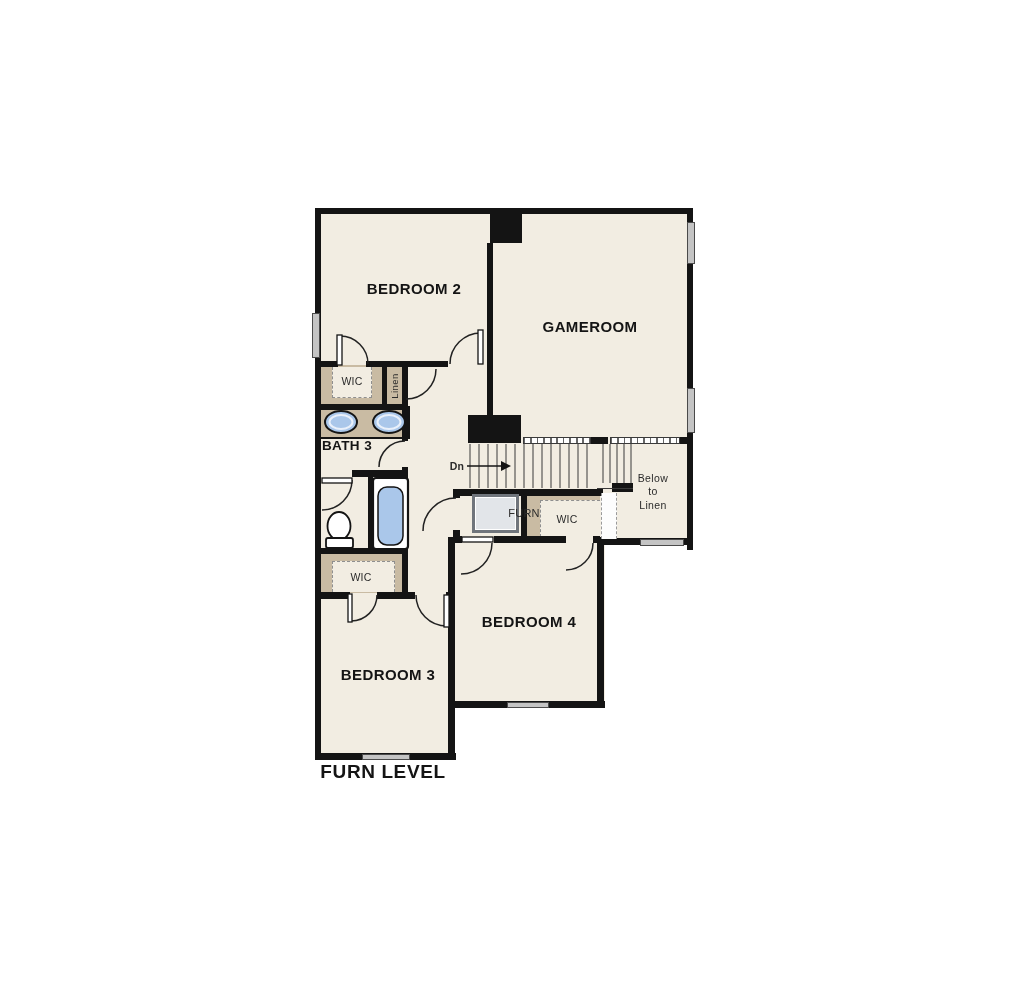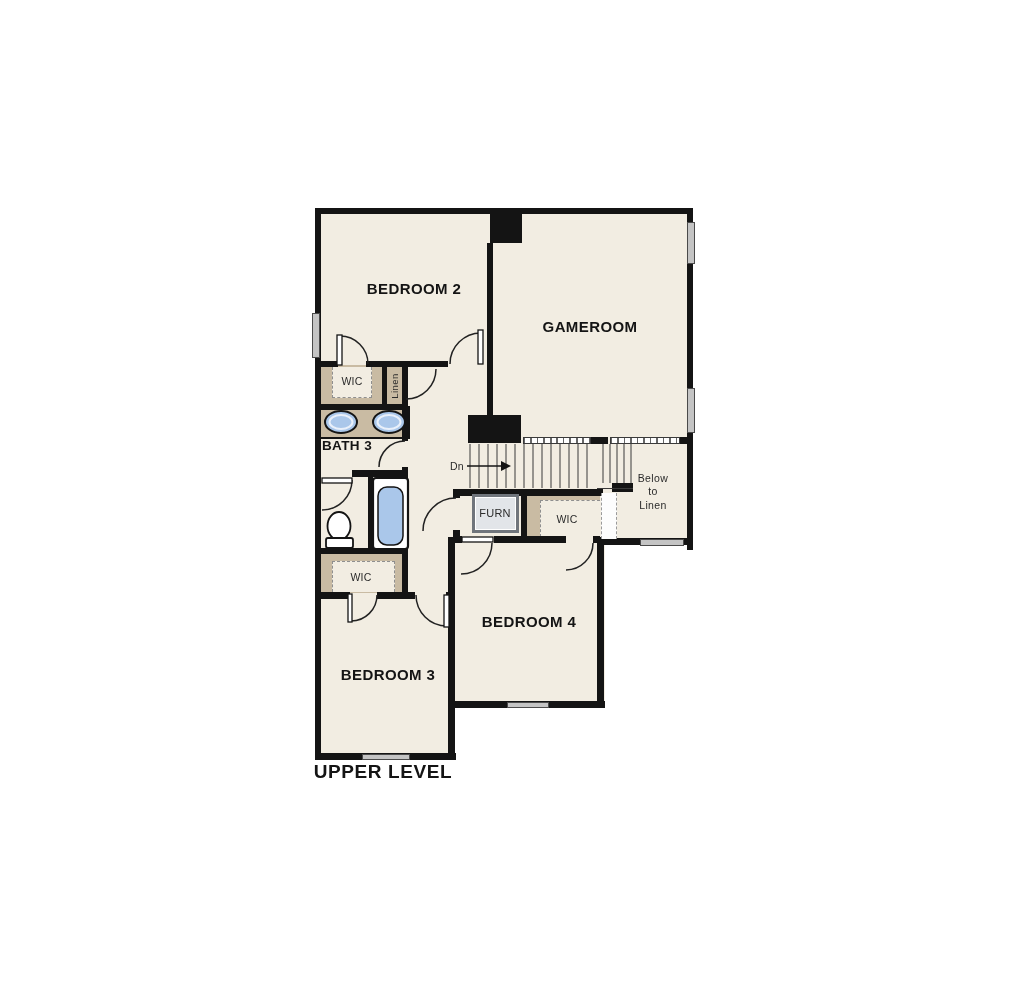--- a/index.html
+++ b/index.html
@@ -166,22 +166,22 @@
 
   <div class="lbl big" style="left:414px;top:288px;">BEDROOM 2</div>
   <div class="lbl big" style="left:590px;top:326px;">GAMEROOM</div>
   <div class="lbl med" style="left:347px;top:445px;">BATH 3</div>
   <div class="lbl big" style="left:529px;top:621px;">BEDROOM 4</div>
   <div class="lbl big" style="left:388px;top:674px;">BEDROOM 3</div>
   <div class="lbl sm" style="left:352px;top:381px;">WIC</div>
   <div class="lbl vert" style="left:394px;top:386px;">Linen</div>
   <div class="lbl sm" style="left:361px;top:577px;">WIC</div>
   <div class="lbl sm" style="left:567px;top:519px;">WIC</div>
-  <div class="lbl sm" style="left:457px;top:466px;">Dn</div>
-  <div class="lbl sm" style="left:495px;top:513px;font-size:11px;">FURN</div>
+  <div class="lbl sm" style="left:457px;top:466px;font-weight:bold;">Dn</div>
+  <div class="lbl sm" style="left:524px;top:513px;font-size:11px;">FURN</div>
   <div class="lbl multi" style="left:653px;top:492px;">
     <span>Below</span><br>
     <span>to</span><br>
     <span>Linen</span>
   </div>
-  <div class="lbl title" style="left:383px;top:772px;">UPPER LEVEL</div>
+  <div class="lbl title" style="left:383px;top:772px;">FURN LEVEL</div>
 
 </div>
 
 </body></html>

